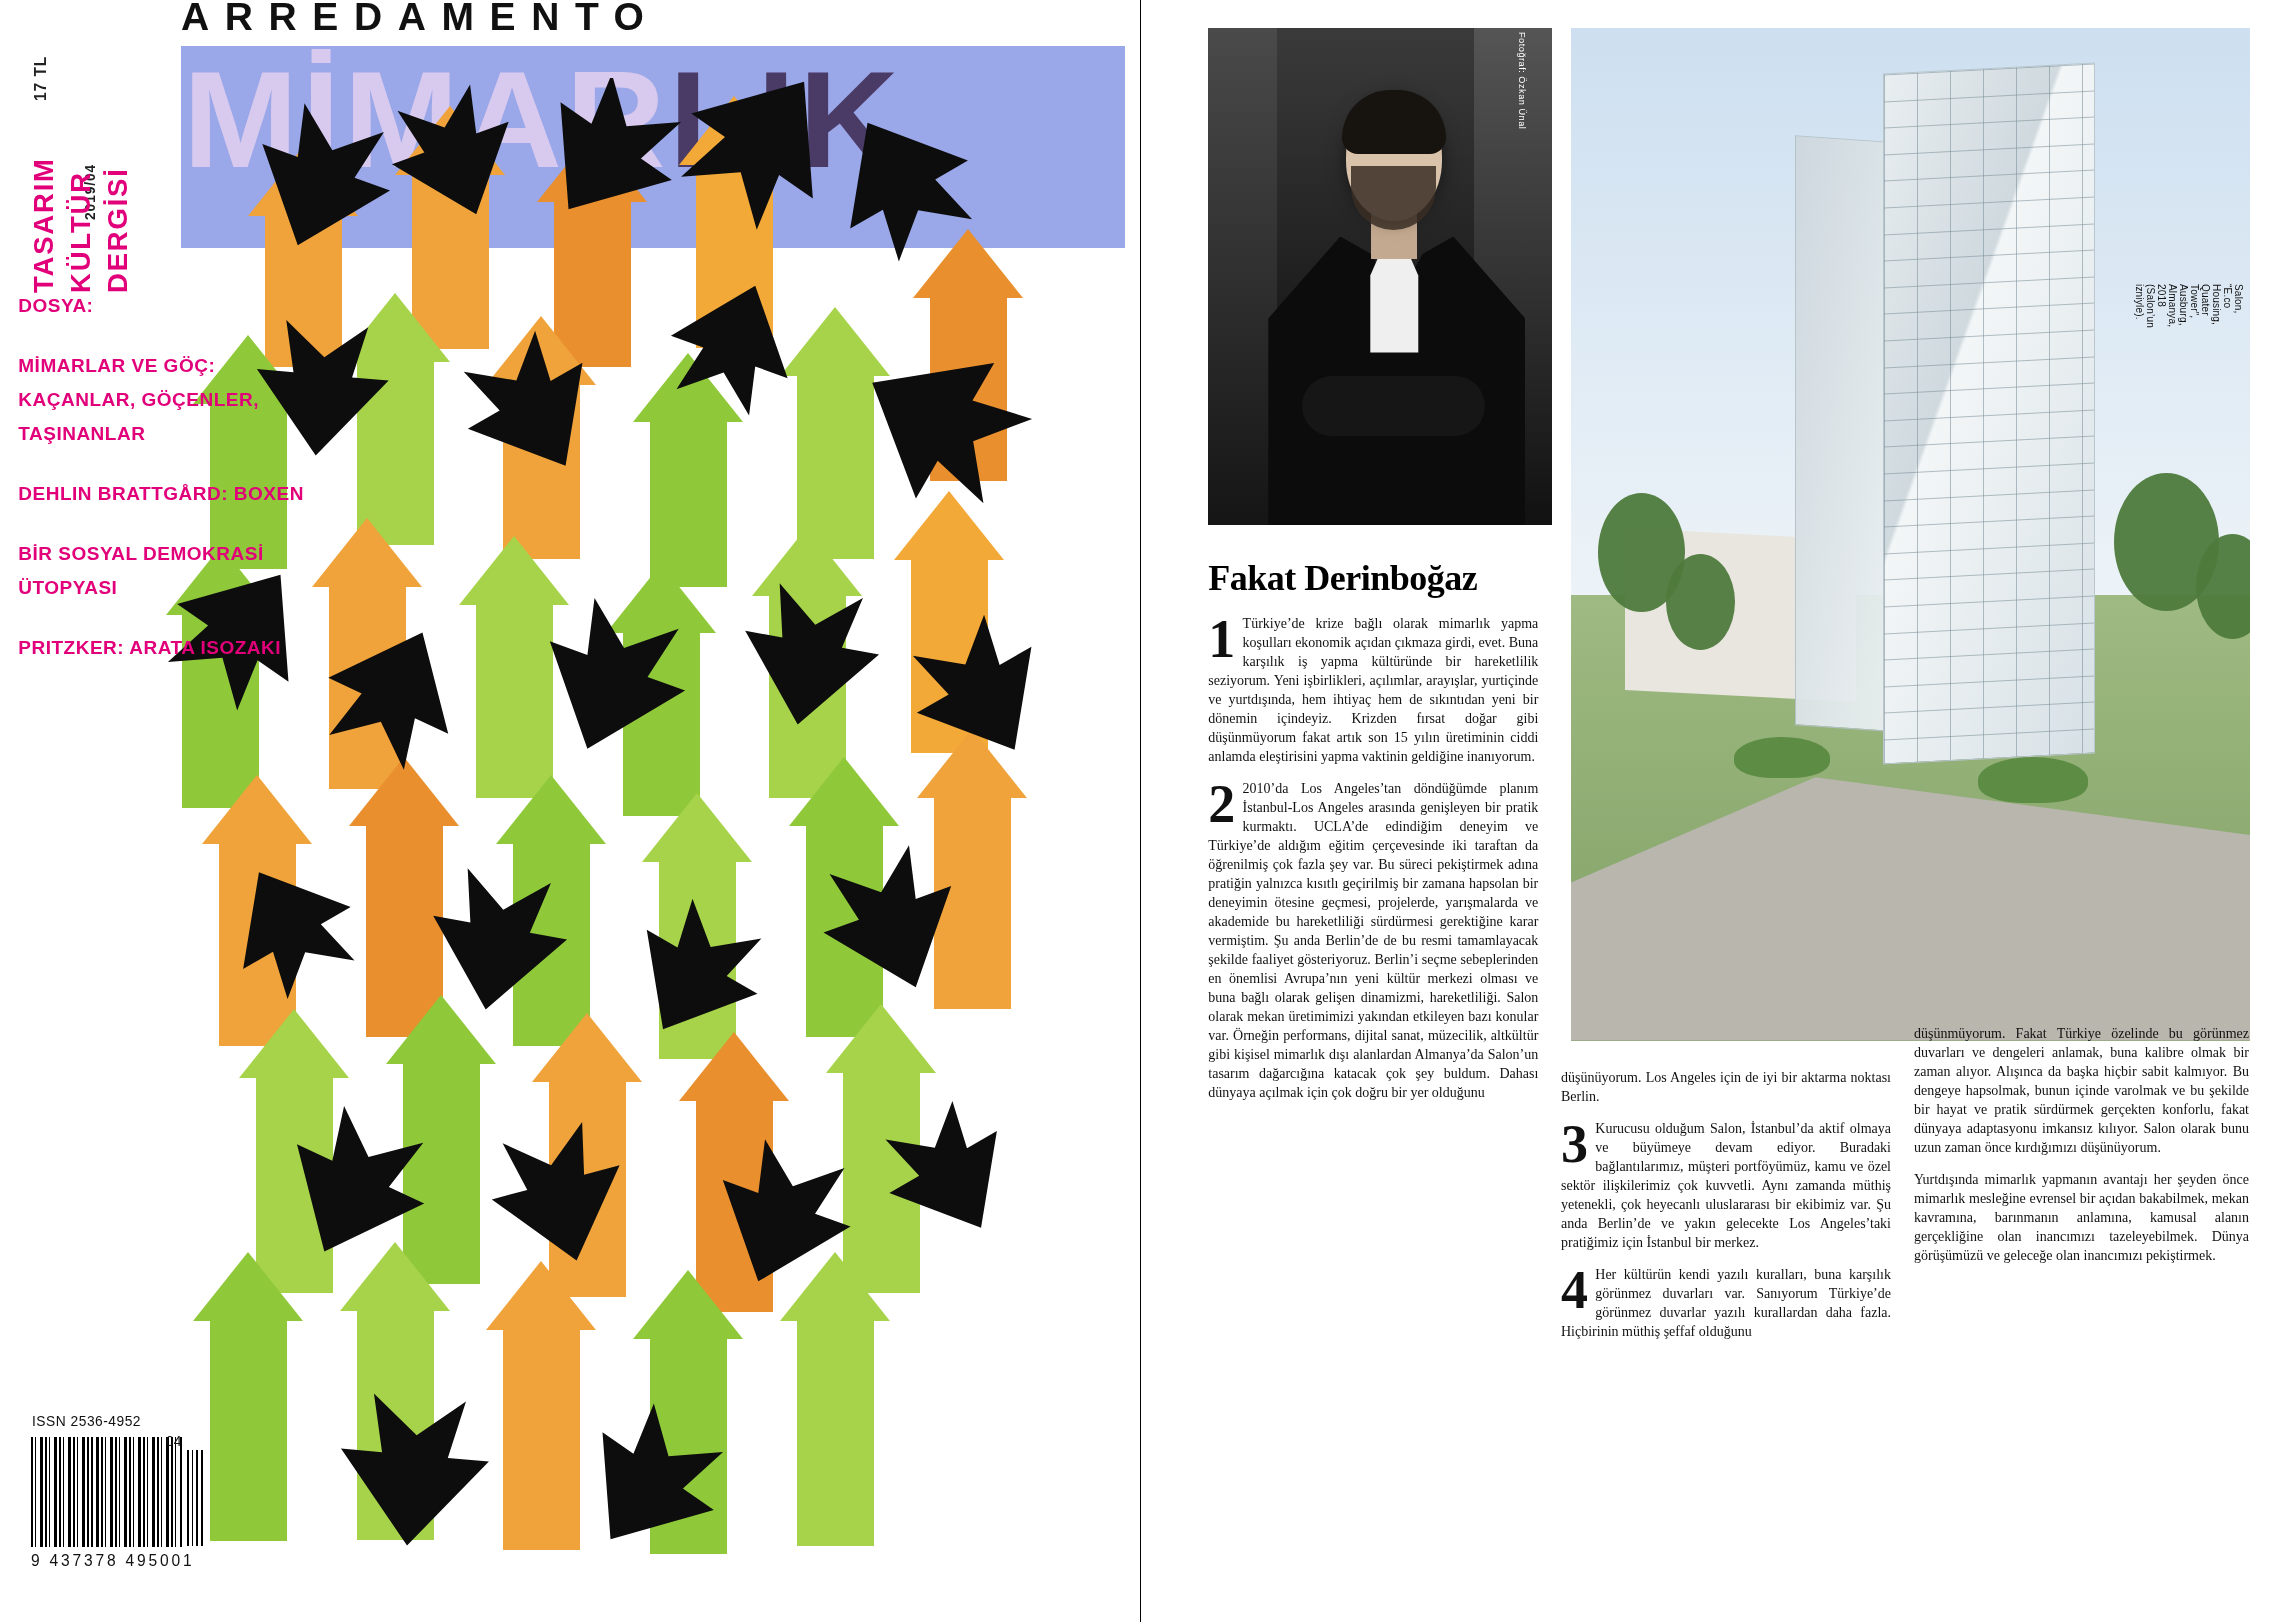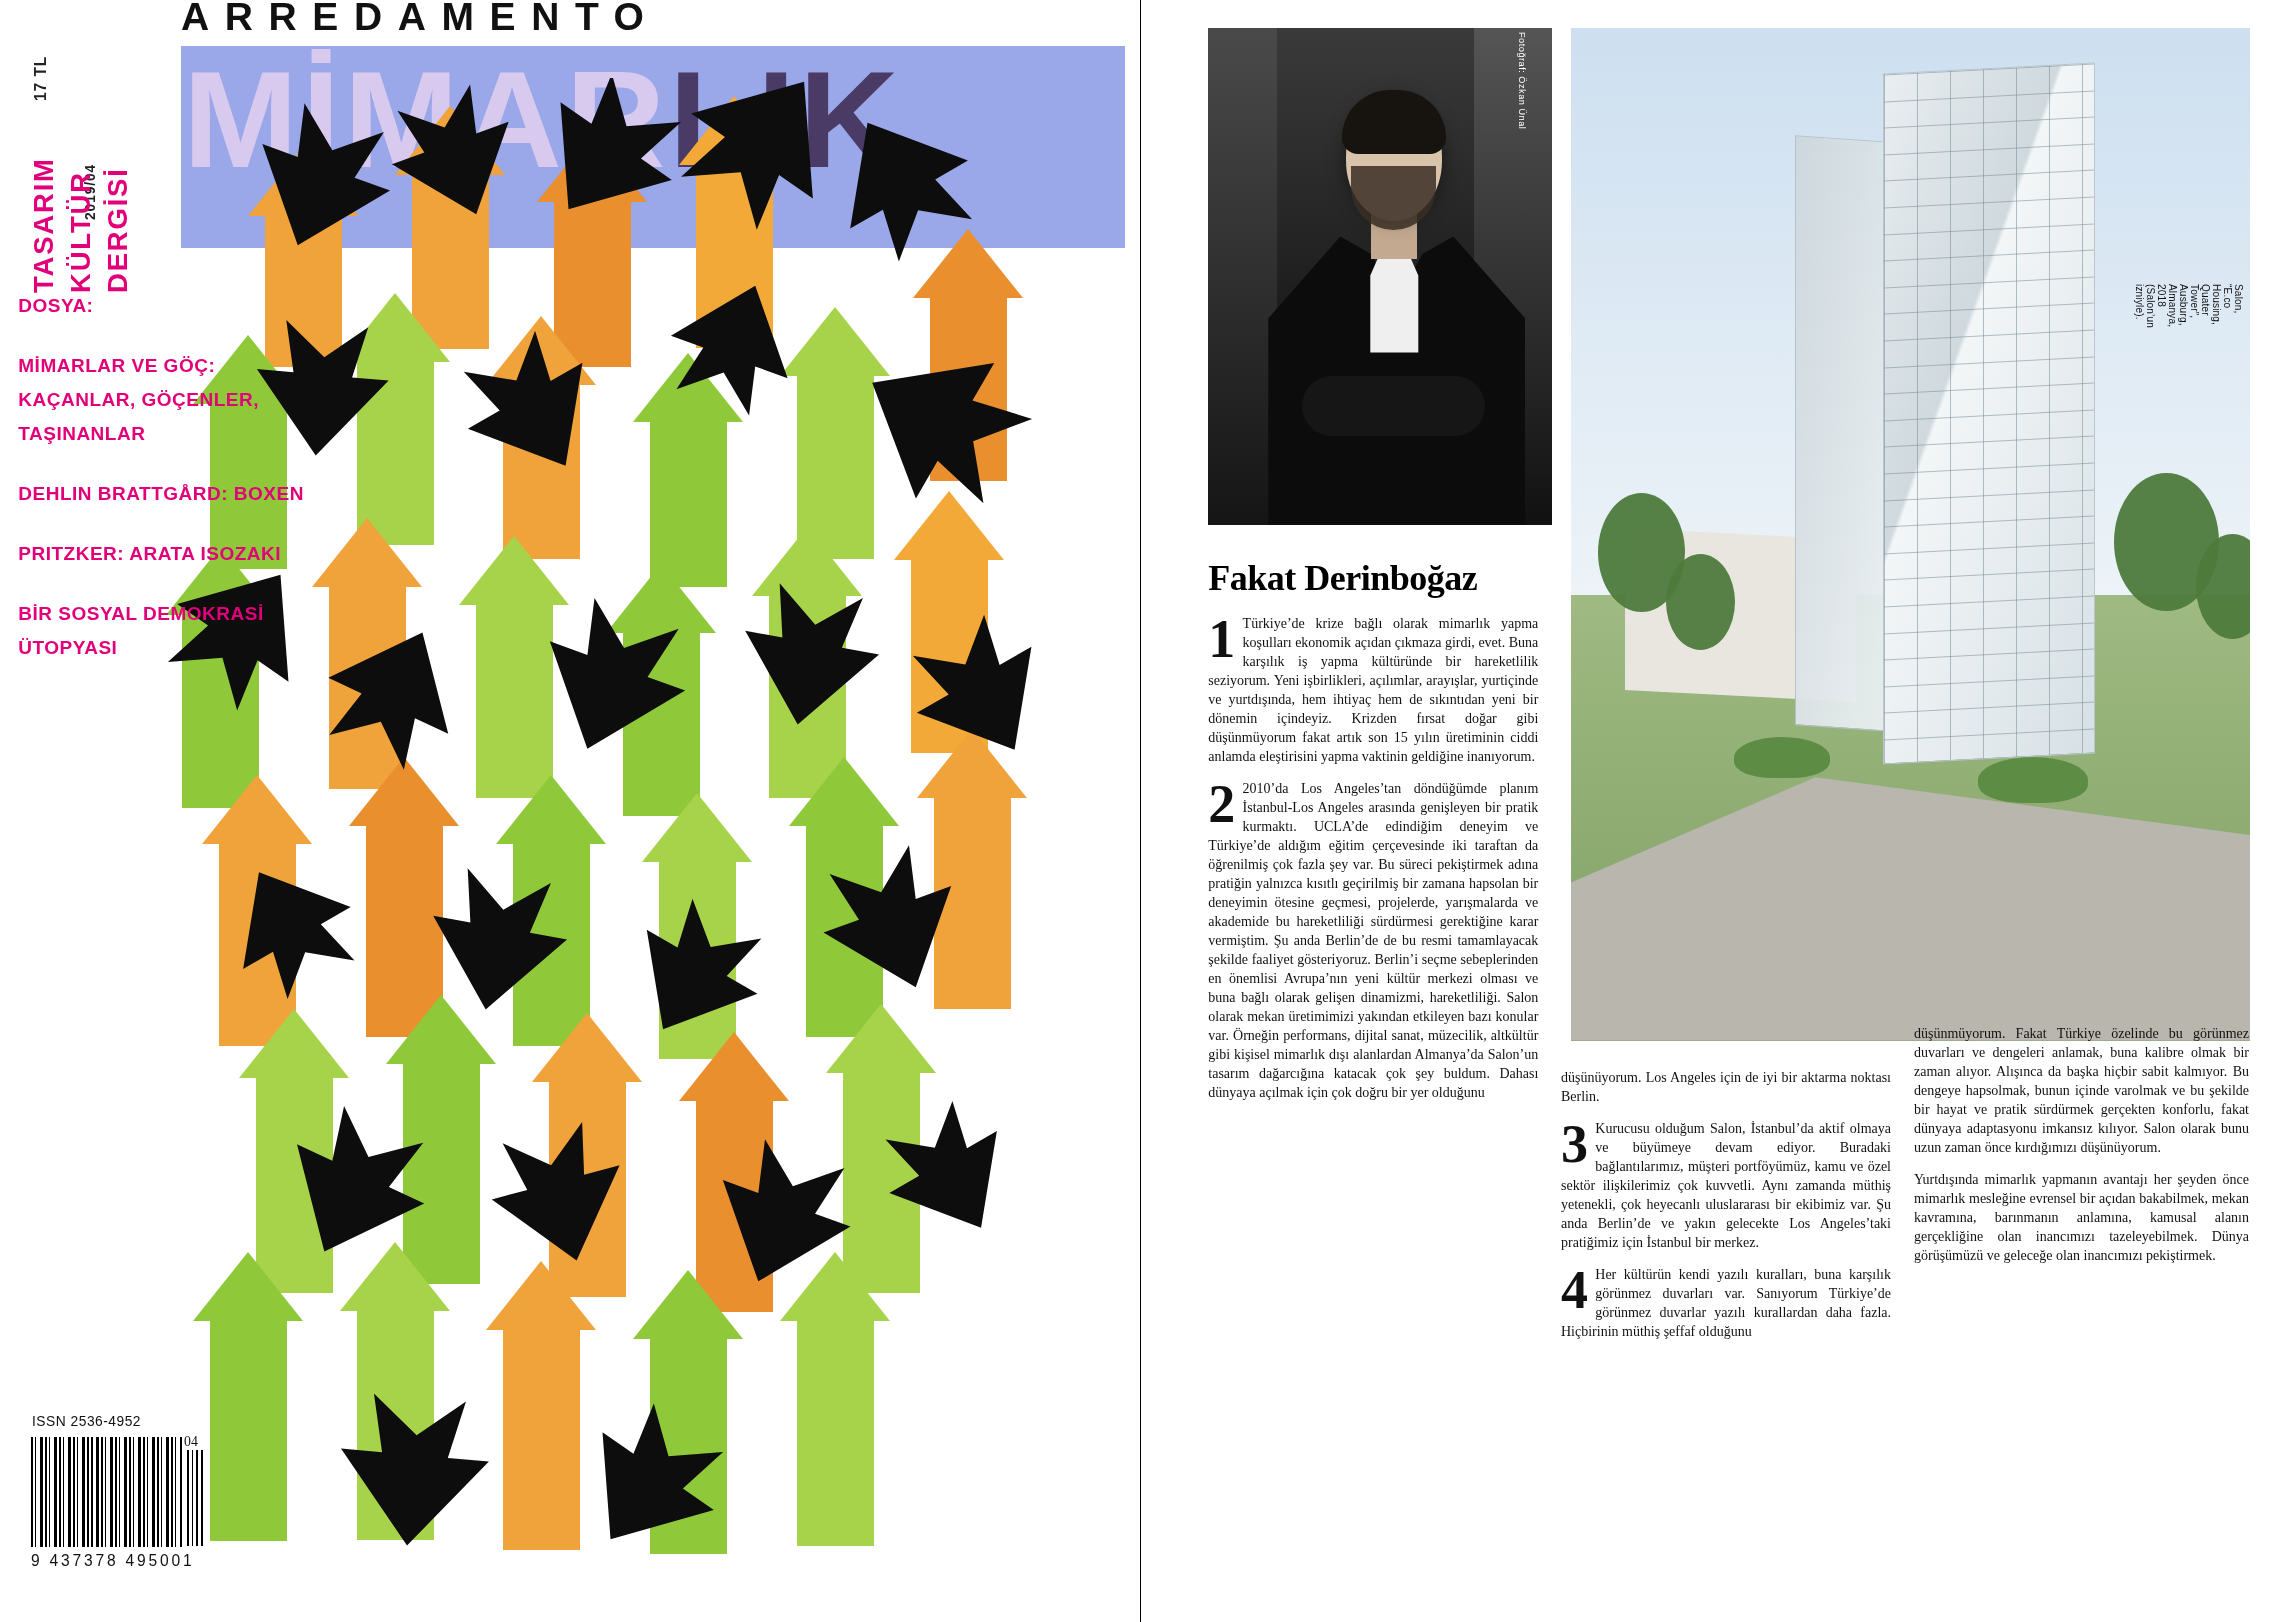--- a/index.html
+++ b/index.html
@@ -33,21 +33,21 @@
 
   
   #issn{position:absolute;left:32px;top:1414px;font-family:"Liberation Sans",sans-serif;font-size:13.8px;color:#111;letter-spacing:0.5px;}
   #barcode{position:absolute;left:31px;top:1437px;width:174px;height:133px;}
   #barcode .bars{position:absolute;left:0;top:0;width:151px;height:110px;
      background:repeating-linear-gradient(to right,#000 0 1.8px,#fff 1.8px 4.1px,#000 4.1px 5.5px,#fff 5.5px 9.2px,#000 9.2px 12px,#fff 12px 14px);}
   #barcode .issuebox{position:absolute;left:156px;top:0;width:18.3px;height:27.5px;}
   #barcode .issuebox .bars2{position:absolute;left:0;top:13px;width:18.3px;height:96px;
      background:repeating-linear-gradient(to right,#000 0 1.8px,#fff 1.8px 4.6px);}
   #barcode-num{position:absolute;left:31px;top:1552px;font-family:"Liberation Sans",sans-serif;font-size:15.6px;letter-spacing:2.8px;color:#111;}
-  #barcode-issue{position:absolute;left:184px;top:1434px;font-family:Liberation Serif, serif;font-size:13.8px;color:#111;}
+  #barcode-issue{position:absolute;left:166px;top:1434px;font-family:Liberation Sans, sans-serif;font-size:13.8px;color:#111;}
 
   
   #art{position:absolute;left:138px;top:78px;width:988px;height:1545px;overflow:hidden;}
   .house{position:absolute;}
   .house .roof{width:0;height:0;border-left:55px solid transparent;border-right:55px solid transparent;}
   .house .body{margin-left:16.5px;width:77px;}
   .arrow{position:absolute;color:#111;}
   .arrow svg{display:block;}
 
   
@@ -378,22 +378,22 @@
         <svg width="151" height="151" viewBox="0 0 100 100">
             <polygon fill="#0d0d0d" points="50,5 95,60 70,60 78,95 50,72 22,95 30,60 5,60"></polygon>
           </svg>
       </div>
     </div>
 
     <div id="cover-list">
       <div class="cv-item dossier">DOSYA:</div>
       <div class="cv-item">MİMARLAR VE GÖÇ: KAÇANLAR, GÖÇENLER, TAŞINANLAR</div>
       <div class="cv-item">DEHLIN BRATTGÅRD: BOXEN</div>
+      <div class="cv-item">BİR SOSYAL DEMOKRASİ ÜTOPYASI</div>
       <div class="cv-item">PRITZKER: ARATA ISOZAKI</div>
-      <div class="cv-item">BİR SOSYAL DEMOKRASİ ÜTOPYASI</div>
     </div>
 
     <div id="issn">ISSN 2536-4952</div>
     <div id="barcode">
       <div class="bars"></div>
       <div class="issuebox">
           <div class="bars2"></div>
         </div>
     </div>
     <div id="barcode-num">9 437378 495001</div>

